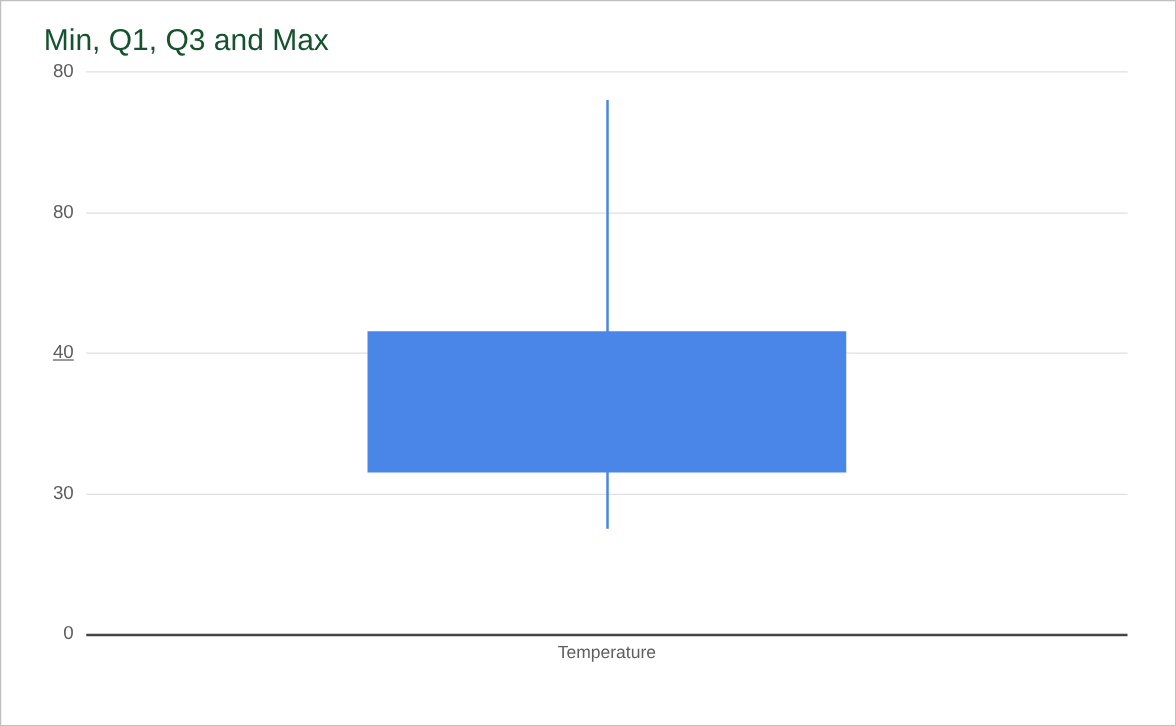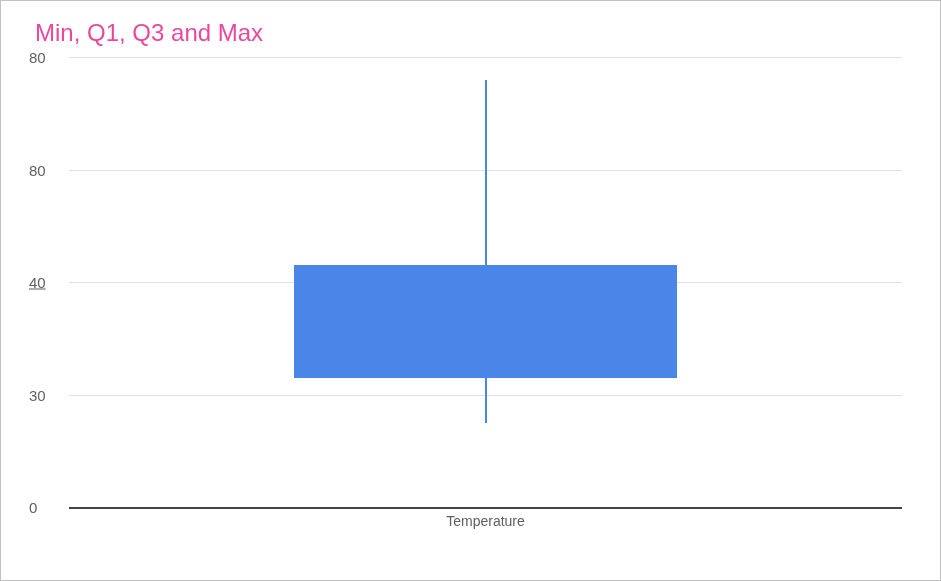--- a/index.html
+++ b/index.html
@@ -11,21 +11,21 @@
       position: relative;
       border: 1px solid #c0c0c0;
     }
     .chart-container {
       position: absolute;
       top: 0; left: 0; right: 0; bottom: 0;
       padding: 18px 28px 30px 28px;
     }
     .chart-title {
       font-size: 24px;
-      color: #ec4899;
+      color: #14532d;
       font-weight: 400;
       margin-bottom: 10px;
       margin-left: 6px;
     }
     .plot-wrapper {
       position: relative;
       height: 480px;
       margin-left: 40px;
       margin-right: 10px;
     }
@@ -45,20 +45,21 @@
       height: 2px;
       background: #444;
     }
     .y-tick {
       position: absolute;
       right: 100%;
       margin-right: 10px;
       transform: translateY(-50%);
       font-size: 15px;
       color: #5f5f5f;
+      text-align: right;
       width: 30px;
     }
     .x-label {
       position: absolute;
       left: 50%;
       transform: translateX(-50%);
       font-size: 14px;
       color: #5f5f5f;
       text-align: center;
     }

